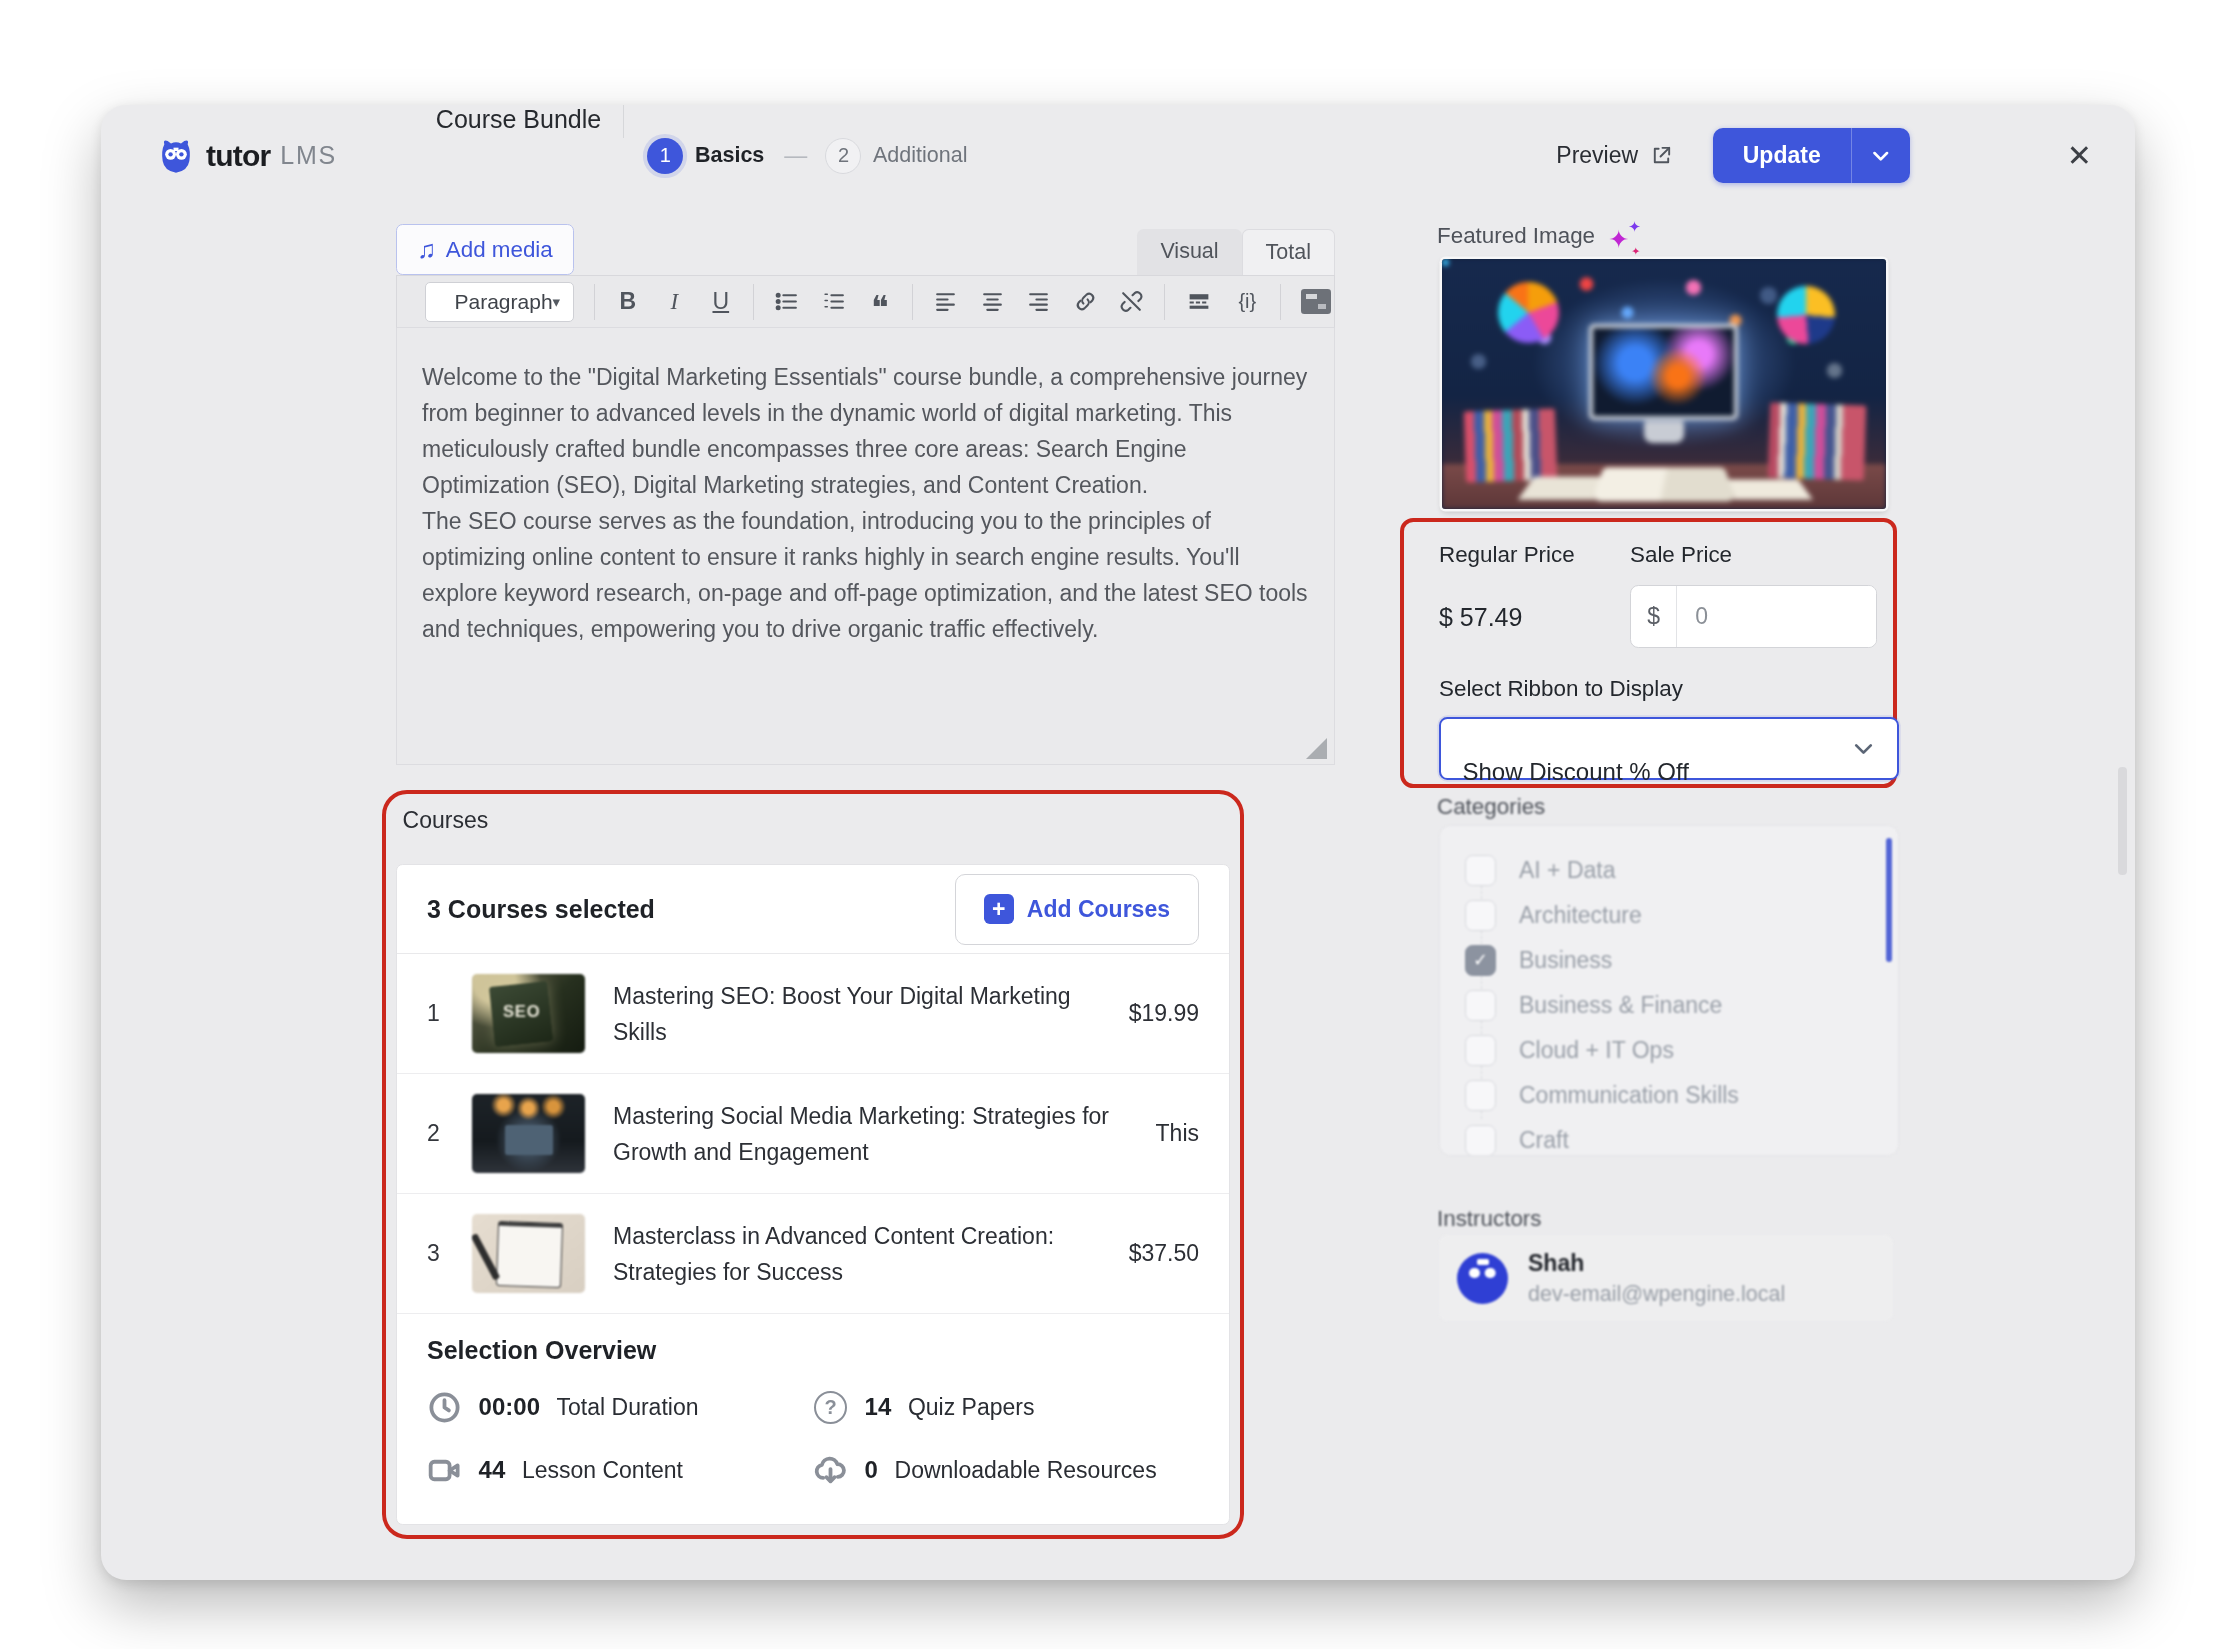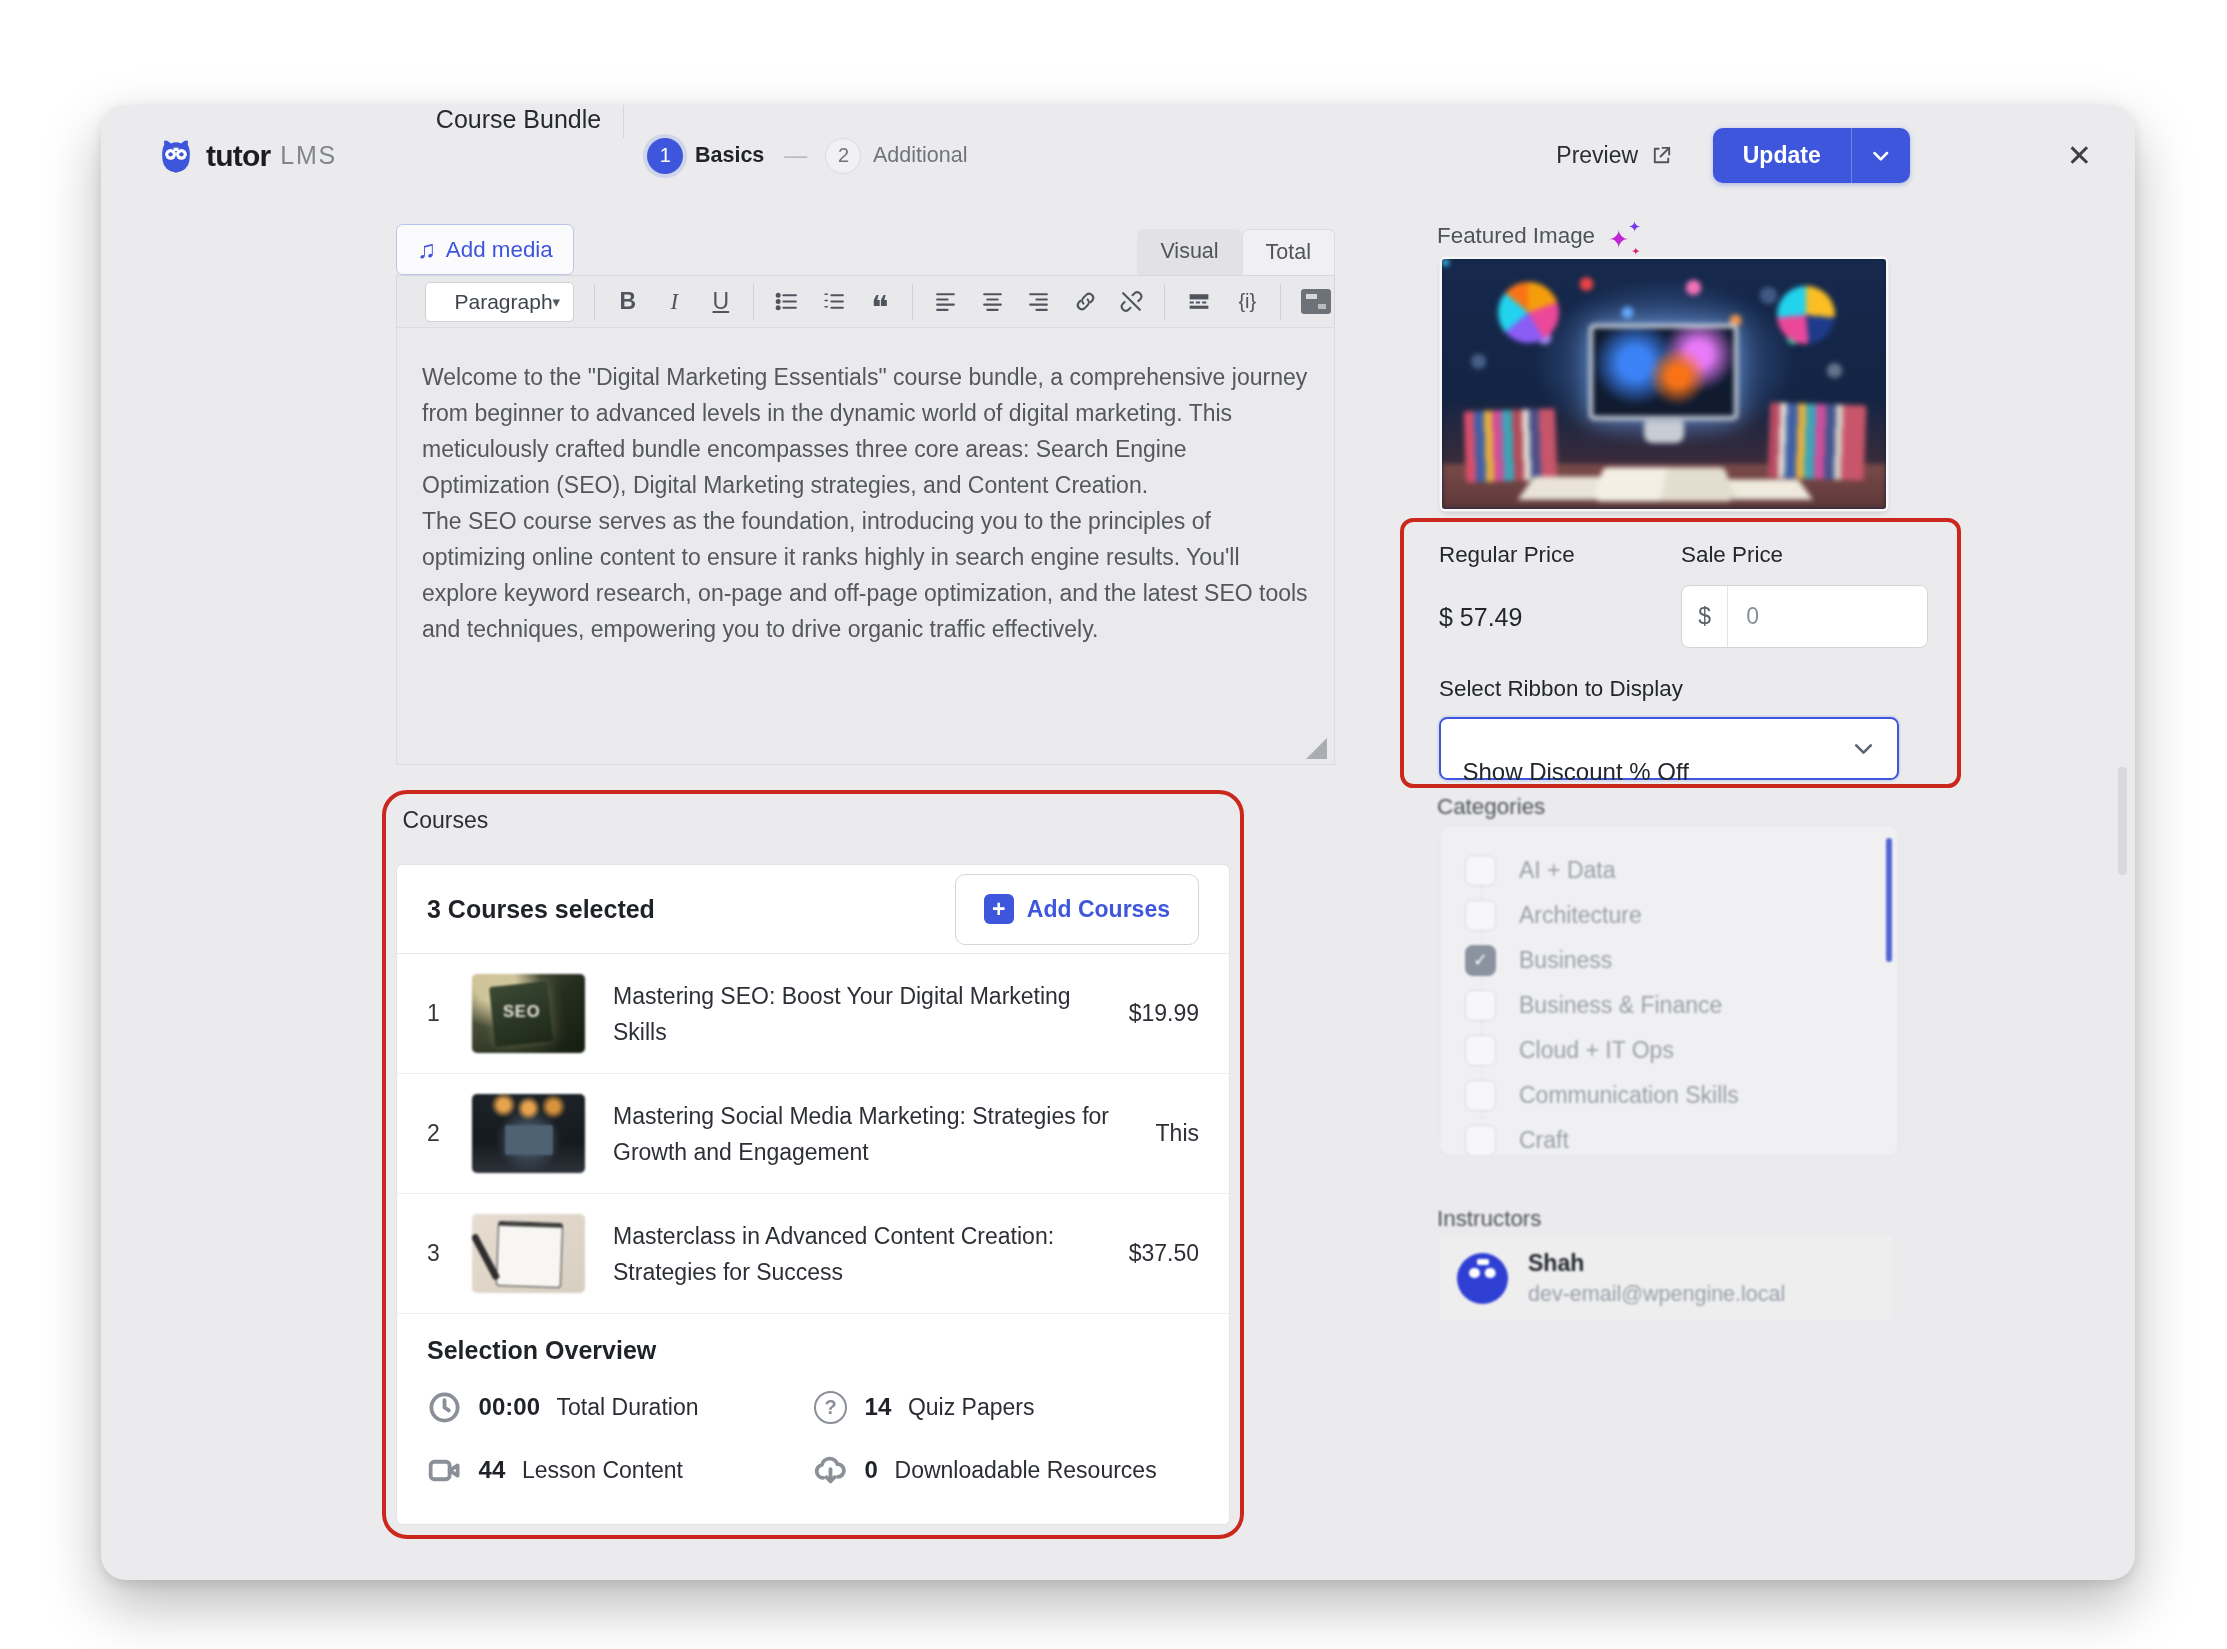--- a/index.html
+++ b/index.html
@@ -108,21 +108,21 @@
   .fi-dots { position:absolute; left:0; top:0; width:6.6px; height:6.6px; border-radius:50%; background:#38bdf8;
     box-shadow:141px 21.5px 0 3.3px #ef4444, 182px 50px 0 2.5px #60a5fa, 248px 25px 0 4.1px #f472b6, 290px 58px 0 2.5px #fb923c, 99px 75px 0 3.3px #a78bfa, 348px 75px 0 3.3px #34d399, 33px 99px 0 4.1px #475e86, 389px 108px 0 4.1px #64748b, 75px 50px 0 5px #334e7a, 323px 33px 0 5px #415a85; }
   .fi-monitor { position:absolute; left:147px; top:65px; width:149px; height:96px; background:#0b1322; border:4.1px solid #cfd4dc; border-radius:5px; box-shadow:0 0 25px rgba(140,190,255,.6); }
   .fi-screen { position:absolute; inset:0; background:radial-gradient(circle at 60% 55%, #f97316 0 10%, transparent 30%), radial-gradient(circle at 30% 40%, #3b82f6 0 14%, transparent 38%), radial-gradient(circle at 75% 30%, #e879f9 0 10%, transparent 30%), #101b30; }
   .fi-stand { position:absolute; left:202px; top:162px; width:40px; height:21.5px; background:#c8ccd4; border-radius:3.3px 3.3px 8.3px 8.3px; }
   .fi-desk { position:absolute; left:0; bottom:0; width:100%; height:45px; background:linear-gradient(180deg,#7a4a49,#5d3738); }
   .fi-books-l { position:absolute; left:23px; bottom:28px; width:91px; height:71px; background:repeating-linear-gradient(90deg,#d94f6a 0 10px,#3e5fa8 10px 20px,#e8b23c 20px 28px,#cf4e9a 28px 38px,#3aa6b8 38px 48px,#b34a58 48px 58px,#e0dcd2 58px 65px,#4a4f88 65px 75px,#c8556a 75px 91px); border-radius:2.5px; transform:rotate(-2deg); }
   .fi-books-r { position:absolute; right:21.5px; bottom:30px; width:96px; height:75px; background:repeating-linear-gradient(90deg,#b84a62 0 10px,#e0dcd2 10px 16.6px,#3e5fa8 16.6px 28px,#e8b23c 28px 36px,#3aa6b8 36px 46px,#cf4e9a 46px 56px,#44548e 56px 66px,#d2cfc6 66px 73px,#c8556a 73px 96px); border-radius:2.5px; transform:rotate(2deg); }
   .fi-book-open { position:absolute; left:156px; bottom:6.6px; width:132px; height:38px; background:linear-gradient(100deg,#f3efe4 48%, #e2ddcf 52%); border-radius:5px 5px 8.3px 8.3px; box-shadow:-75px 5px 0 -6.6px #e9e4d7, 79px 6.6px 0 -8.3px #efeadd; transform:perspective(99px) rotateX(28deg); }
 
-  .price-box { position:absolute; left:1299px; top:413px; width:561px; height:270px; border:4.1px solid #cb281d; border-radius:13.2px; padding:20px 0 0 35px; }
+  .price-box { position:absolute; left:1299px; top:413px; width:497px; height:270px; border:4.1px solid #cb281d; border-radius:13.2px; padding:20px 16px 0 35px; }
   .price-cols { display:flex; }
   .pc-left { width:242px; }
   .pc-label { font-size:22.4px; color:#23272d; }
   .pc-value { margin-top:35px; font-size:25px; color:#23272d; }
   .sale-input { margin-top:16.6px; display:flex; width:247px; height:63px; background:#fff; border:1.7px solid #d3d4d8; border-radius:8.3px; overflow:hidden; }
   .sale-cur { width:58px; display:flex; align-items:center; justify-content:center; font-size:23px; color:#5b5f66; border-right:1.7px solid #e2e3e6; }
   .sale-field { border:none; outline:none; width:100%; padding-left:18px; font-size:23px; color:#8b9097; font-family:"Liberation Sans", sans-serif; background:#fff; }
   .ribbon-label { margin-top:28px; font-size:22.4px; color:#23272d; }
   .ribbon-select { margin-top:15px; width:460px; height:63px; background:#fff; border:2.5px solid #3e56db; border-radius:8.3px; display:flex; align-items:center; padding:0 21.5px; cursor:pointer; box-shadow:0 0 0 1.7px rgba(62,86,219,.12); }
   .ribbon-value { font-size:24px; color:#23272d;margin-top:47px; }

